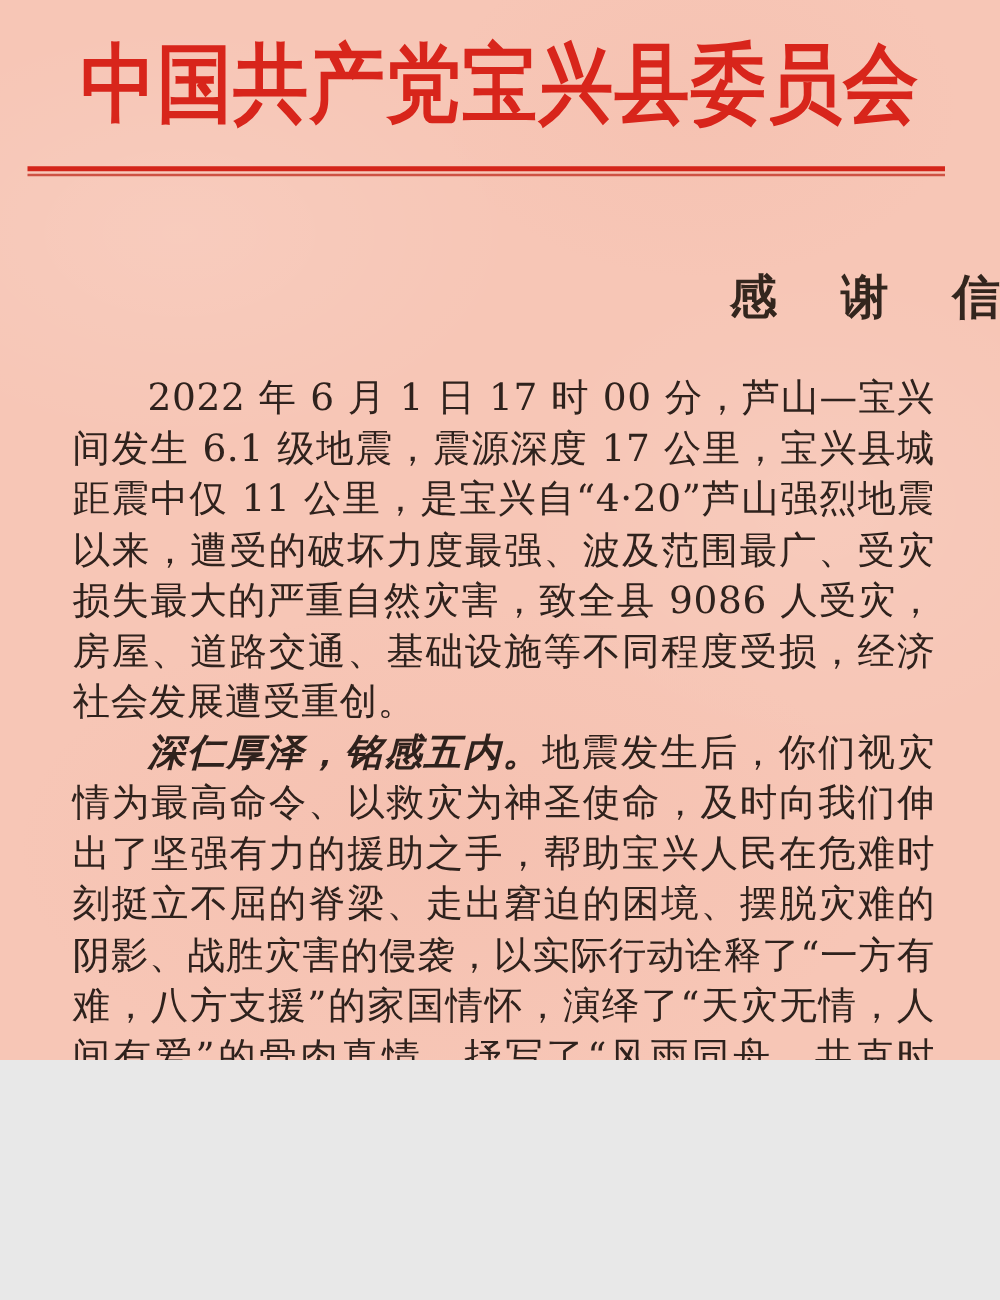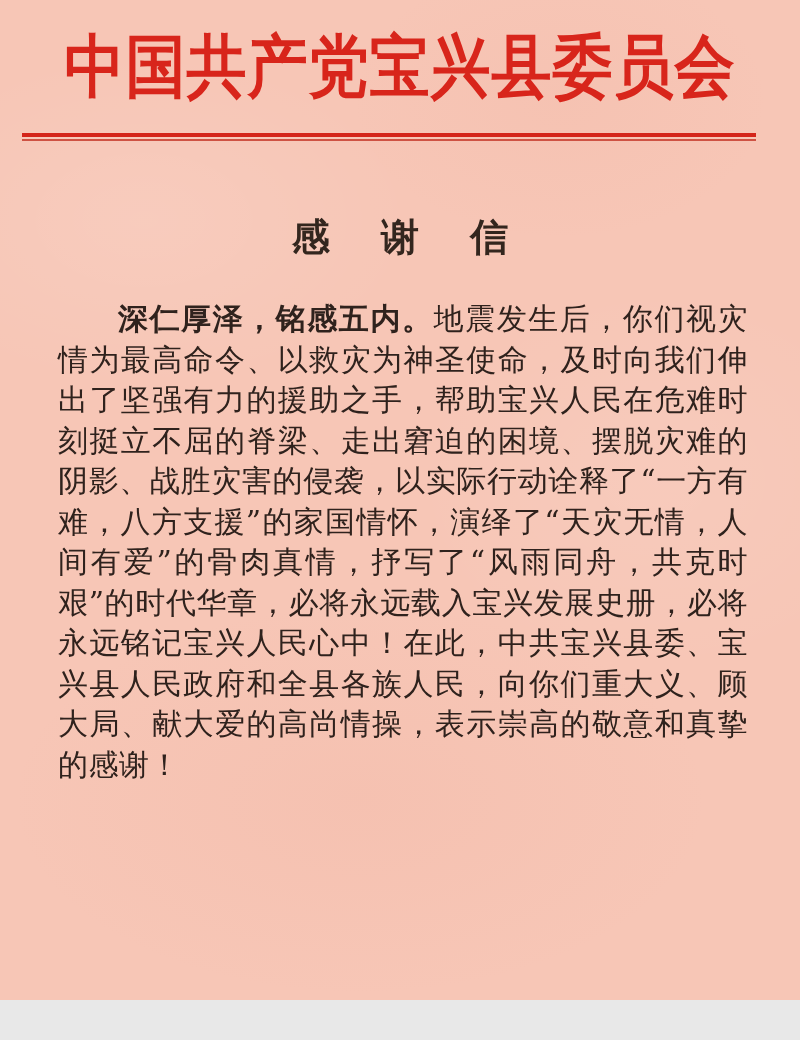--- a/index.html
+++ b/index.html
@@ -1,21 +1,21 @@
 <!DOCTYPE html>
 <html><head>
 <meta charset="utf-8">
 <style>
   html, body { margin: 0; padding: 0; }
   body { background: #e8e8e8; font-family: "DejaVu Serif", "Liberation Serif", serif; }
 
   .page {
     position: relative;
     width: 800px;
-    height: 1000px;
+    height: 848px;
     margin: 0 auto;
     overflow: hidden;
     background-color: #f7c6b6;
     background-image:
       radial-gradient(ellipse 420px 260px at 18% 22%, rgba(255,255,255,0.10), transparent 65%),
       radial-gradient(ellipse 380px 300px at 82% 48%, rgba(255,255,255,0.08), transparent 65%),
       radial-gradient(ellipse 500px 280px at 45% 80%, rgba(230,150,130,0.10), transparent 70%),
       radial-gradient(ellipse 300px 200px at 70% 10%, rgba(230,150,130,0.08), transparent 70%);
   }
 
@@ -32,42 +32,42 @@
     white-space: nowrap;
   }
 
   .divider-top { position: absolute; top: 133px; left: 22px; width: 734px; }
   .divider-top .line-thick { height: 4px; background: #d4251a; }
   .divider-top .line-thin  { height: 2px; background: #ce5243; margin-top: 2px; }
 
   .letter-title {
     position: absolute;
     top: 212px; left: 0; right: 0;
-    text-align: center;
+    text-align: right;
     font-size: 38px;
     font-weight: bold;
     color: #33261e;
     word-spacing: 1.0em;
     white-space: nowrap;
   }
 
   .letter-body {
     position: absolute;
     top: 299px; left: 58px;
     width: 690px;
     font-size: 30px;
     line-height: 40.5px;
     text-align: justify;
     color: #2f221d;
     letter-spacing: 0.5px;
   }
   .letter-body p { margin: 0; }
   .salutation { text-indent: 0; }
   .para { text-indent: 2em; }
-  .lead { font-weight: bold; }
+  .lead { font-weight: bold; font-style: italic; }
 
   .divider-bottom { position: absolute; top: 1004px; left: 40px; width: 720px; }
   .divider-bottom .line-thin  { height: 2px; background: #c05a49; }
   .divider-bottom .line-thick { height: 4px; background: #d4251a; margin-top: 2px; }
 </style>
 </head>
 <body>
 
 <div class="page">
 
@@ -75,20 +75,21 @@
 
   <div class="divider-top">
     <div class="line-thick"></div>
     <div class="line-thin"></div>
   </div>
 
   <div class="letter-title">感 谢 信</div>
 
   <div class="letter-body">
 
+    <p class="para"><span>2022 年 6 月 1 日 17 时 00 分，芦山—宝兴间发生 6.1 级地震，震源深度 17 公里，宝兴县城距震中仅 11 公里，是宝兴自“4·20”芦山强烈地震以来，遭受的破坏力度最强、波及范围最广、受灾损失最大的严重自然灾害，致全县 9086 人受灾，房屋、道路交通、基础设施等不同程度受损，经济社会发展遭受重创。</span></p>
 
     <p class="para"><b class="lead">深仁厚泽，铭感五内。</b><span>地震发生后，你们视灾情为最高命令、以救灾为神圣使命，及时向我们伸出了坚强有力的援助之手，帮助宝兴人民在危难时刻挺立不屈的脊梁、走出窘迫的困境、摆脱灾难的阴影、战胜灾害的侵袭，以实际行动诠释了“一方有难，八方支援”的家国情怀，演绎了“天灾无情，人间有爱”的骨肉真情，抒写了“风雨同舟，共克时艰”的时代华章，必将永远载入宝兴发展史册，必将永远铭记宝兴人民心中！在此，中共宝兴县委、宝兴县人民政府和全县各族人民，向你们重大义、顾大局、献大爱的高尚情操，表示崇高的敬意和真挚的感谢！</span></p>
 
   </div>
 
   <div class="divider-bottom">
     <div class="line-thin"></div>
     <div class="line-thick"></div>
   </div>
 

